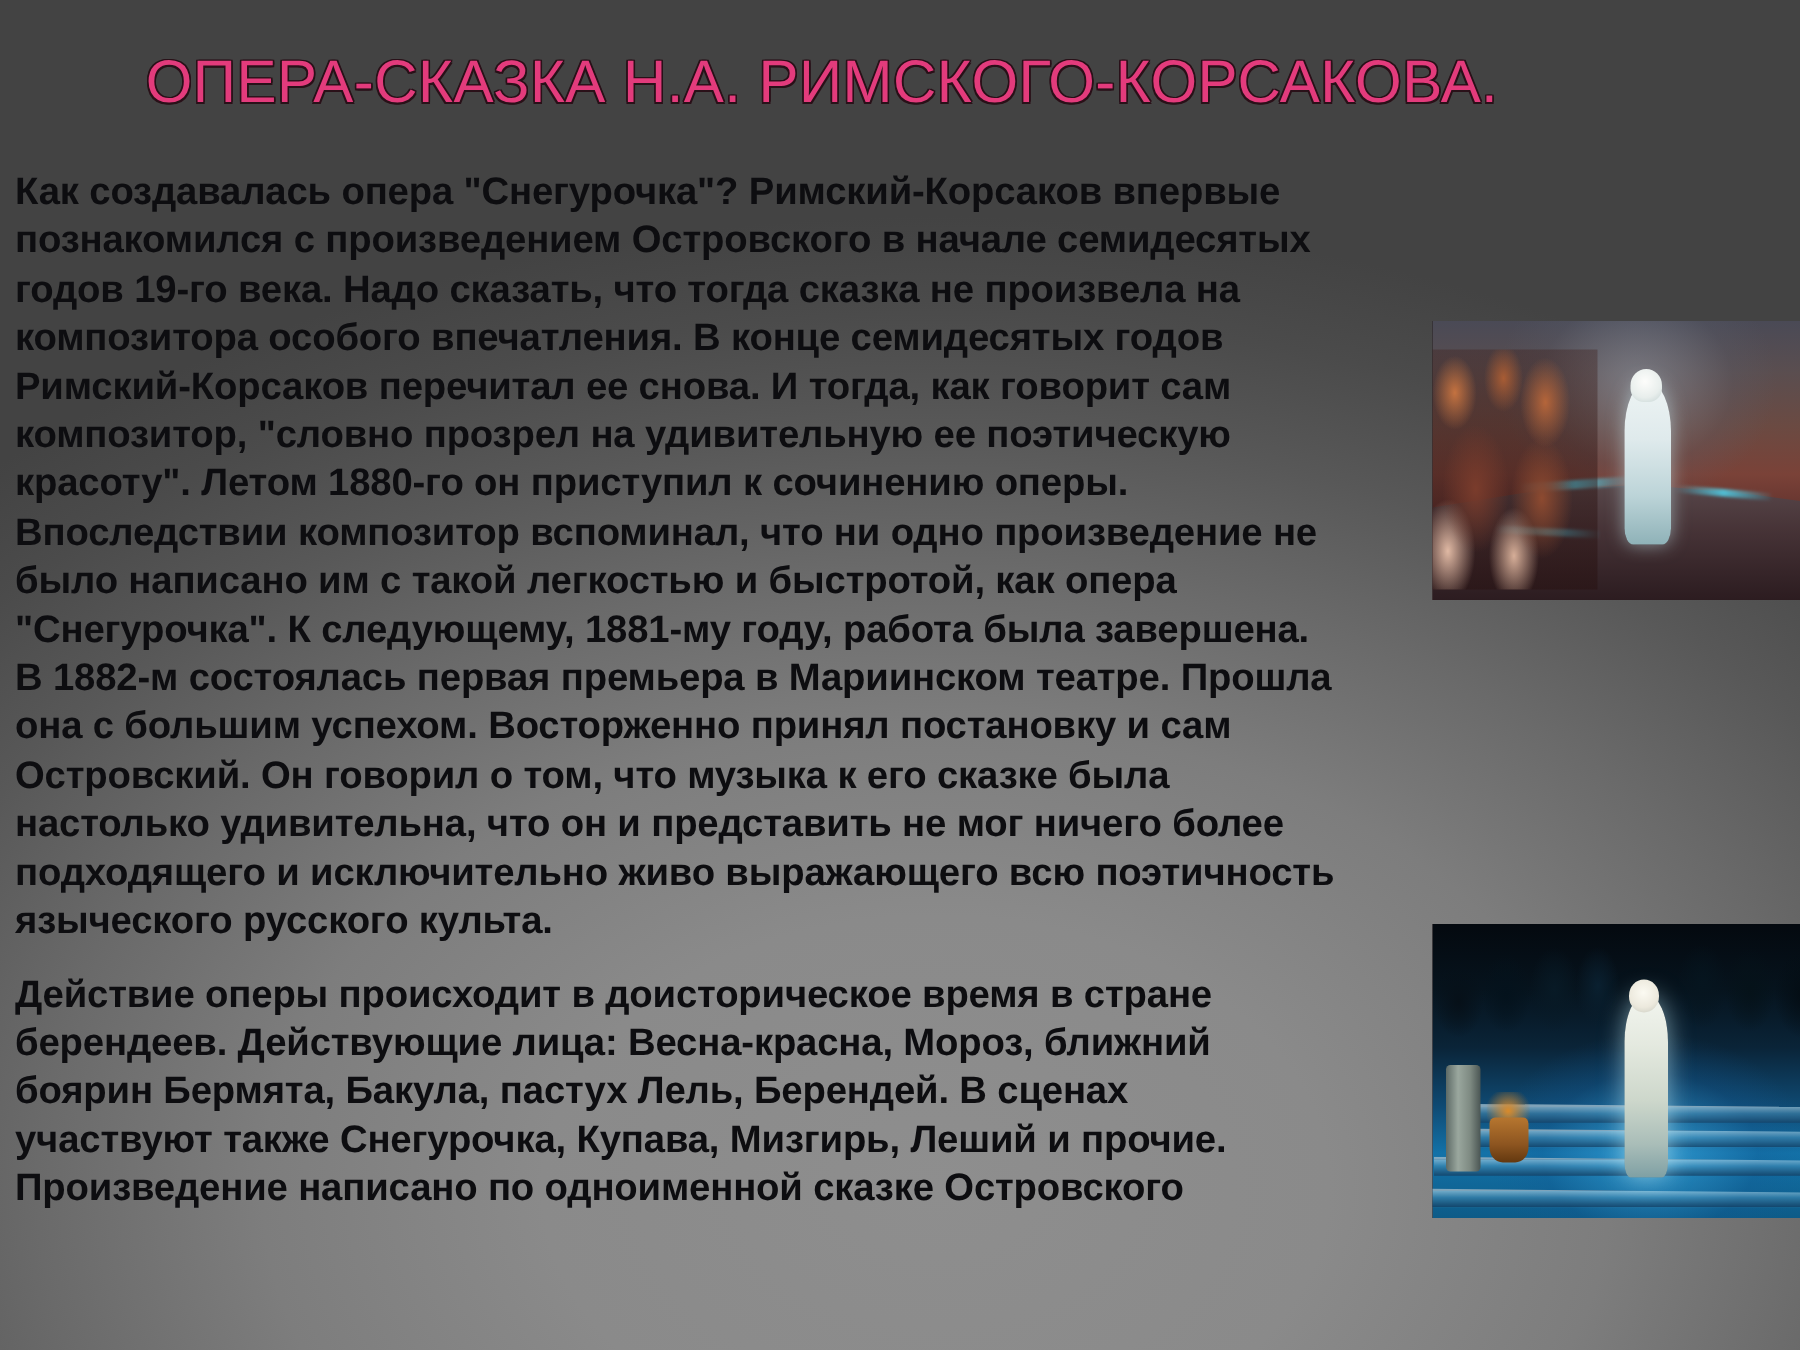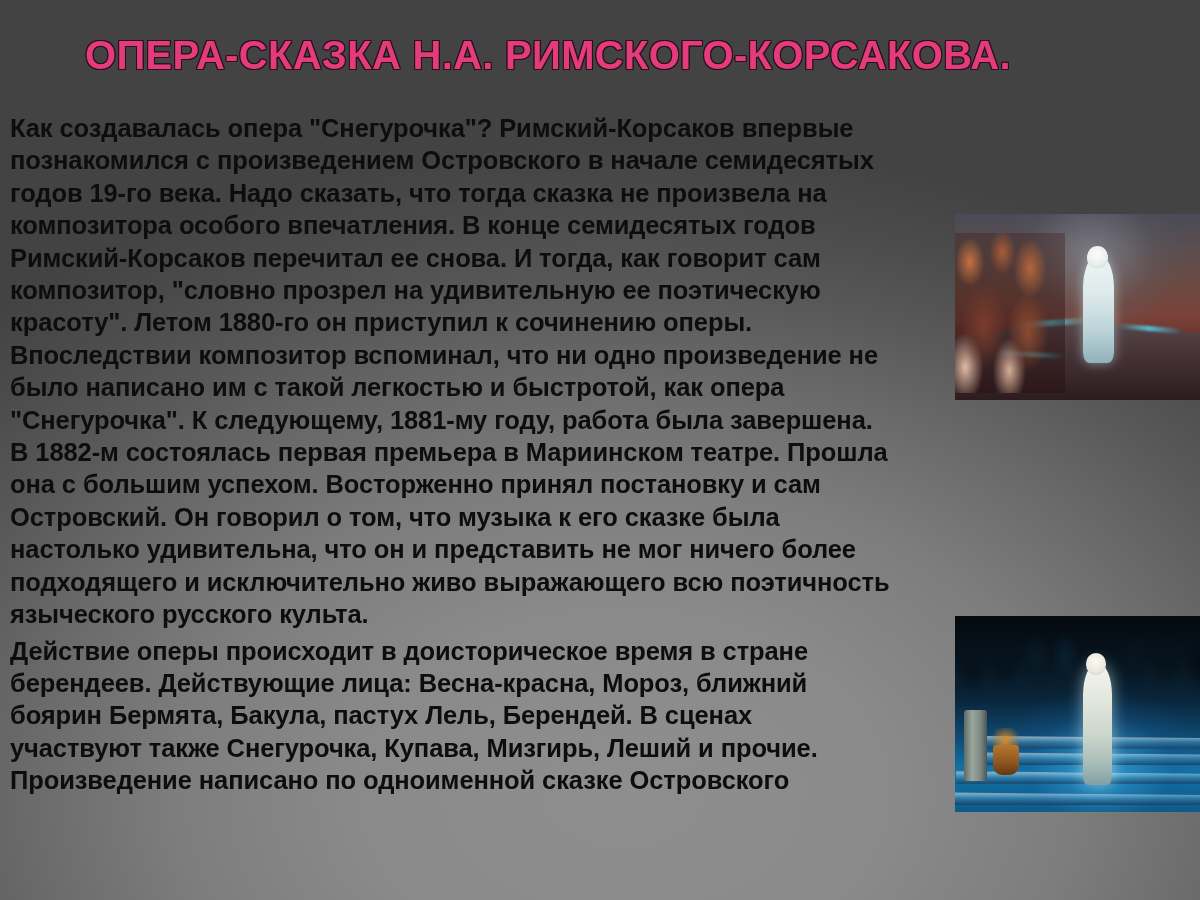--- a/index.html
+++ b/index.html
@@ -33,21 +33,21 @@
 
   
   #slide-title {
     position: absolute;
     left: 38px;
     top: 6px;
     width: 1020px;
     text-align: center;
     font-size: 40px;
     line-height: 1.13;
-    font-weight: 700;
+    font-weight: 400;
     letter-spacing: 0.3px;
     color: #e33b7c;
     text-shadow:
        1px 0 0 #2a1119,
       -1px 0 0 #2a1119,
        0 1px 0 #2a1119,
        0 -1px 0 #2a1119,
        1px 1px 0 #2a1119,
       -1px 1px 0 #2a1119,
        1px -1px 0 #2a1119,
@@ -65,21 +65,21 @@
     font-size: 25.5px;
     line-height: 32.4px;
     font-weight: 700;
     color: #0d0d10;
     letter-spacing: -0.1px;
   }
   .para {
     margin: 0;
   }
   .para + .para {
-    margin-top: 4px;
+    margin-top: 16px;
   }
 
   
   .photo {
     position: absolute;
     overflow: hidden;
     background: #1a1014;
   }
   #photo-top {
     left: 915px;

